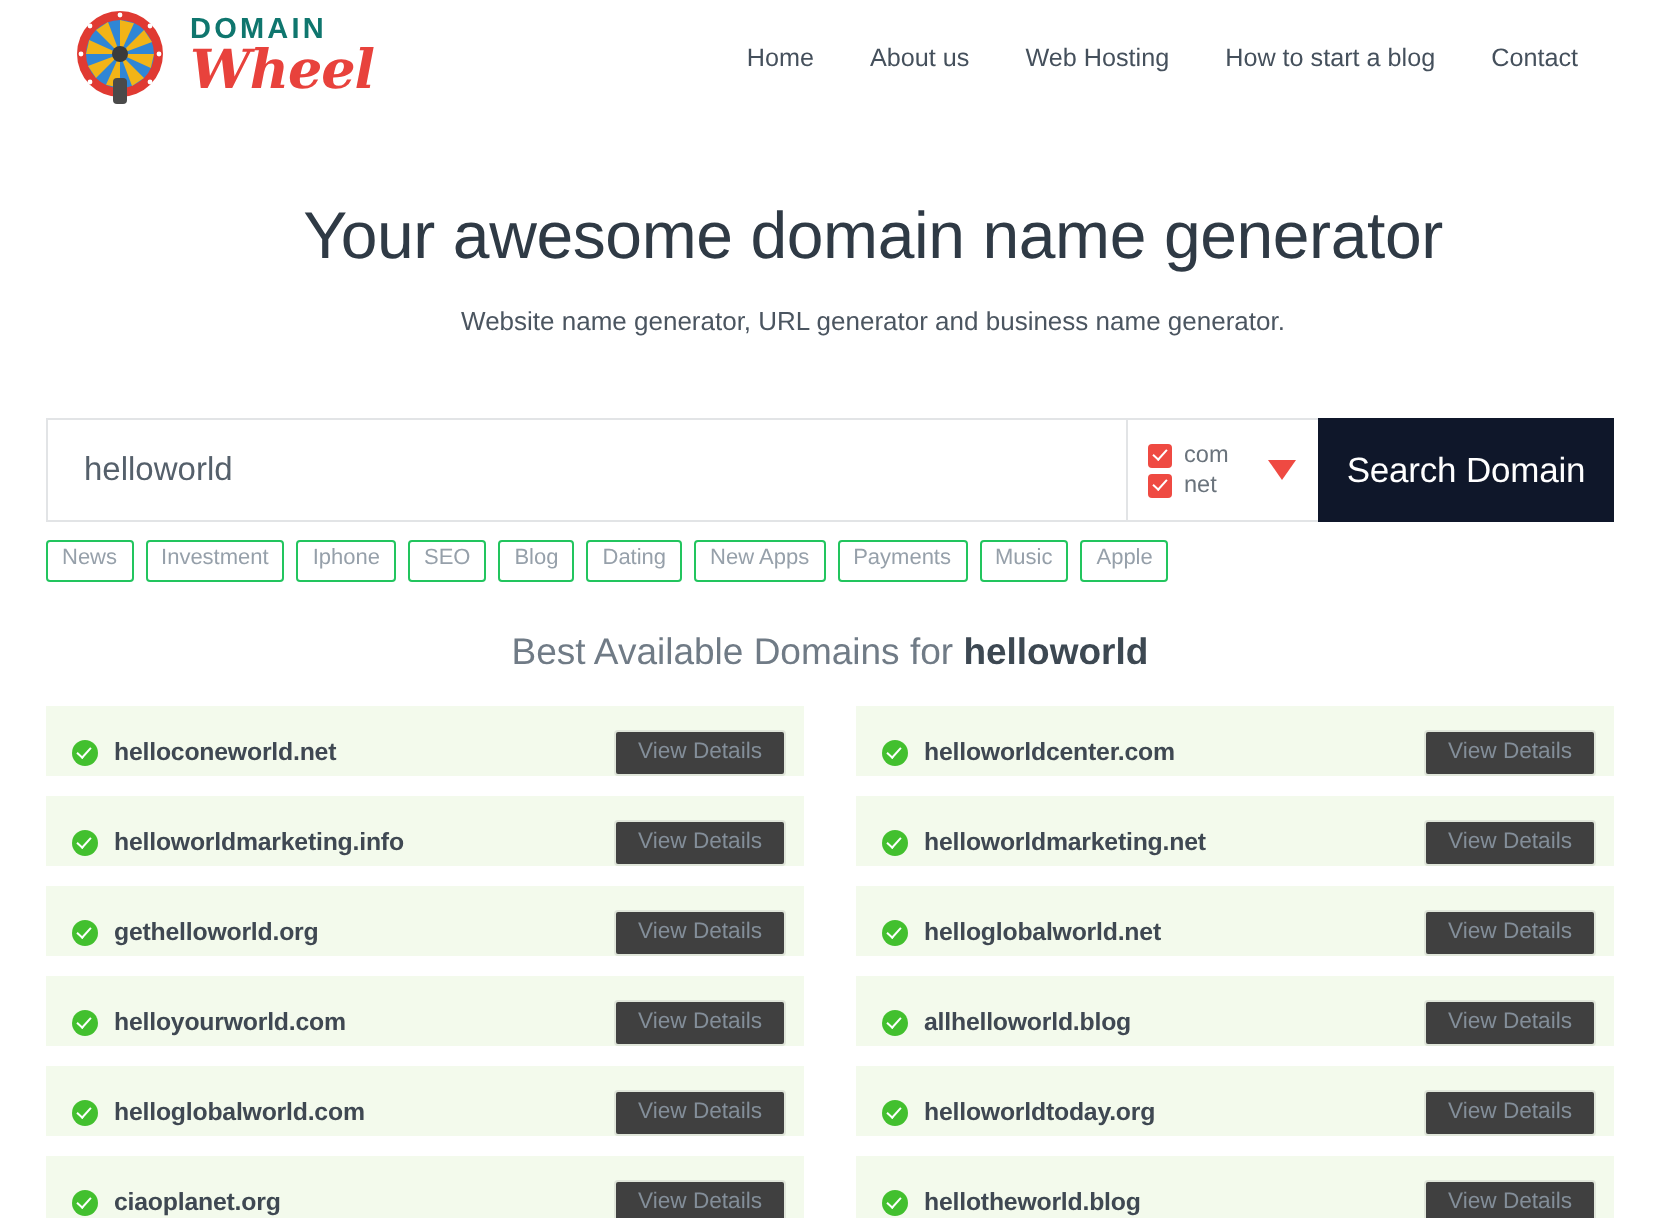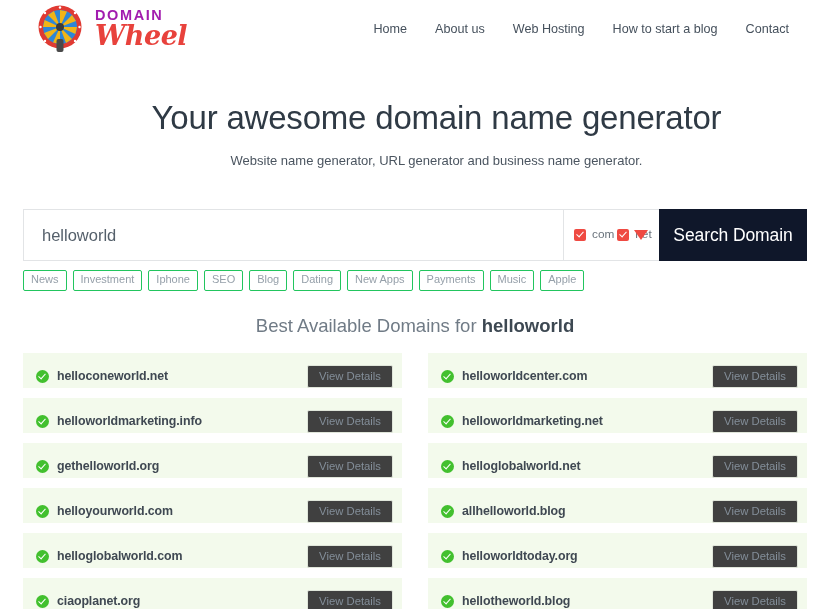--- a/index.html
+++ b/index.html
@@ -39,21 +39,21 @@
   .logo-wordmark {
     display: flex;
     flex-direction: column;
     justify-content: center;
     line-height: 1;
   }
   .logo-domain {
     font-size: 14.5px;
     font-weight: bold;
     letter-spacing: 1.6px;
-    color: #a21caf;
+    color: #0f766e;
     margin-bottom: 1px;
   }
   .logo-wheel-text {
     font-family: "DejaVu Serif", serif;
     font-size: 27px;
     font-style: italic;
     font-weight: bold;
     color: #e8423c;
     letter-spacing: -0.5px;
     line-height: 0.95;
@@ -120,21 +120,21 @@
     border-right: none;
     background: #fff;
     box-sizing: border-box;
     display: flex;
     align-items: center;
     padding: 0 4px 0 10px;
     position: relative;
   }
   .tld-list {
     display: flex;
-    flex-direction: row;
+    flex-direction: column;
     justify-content: center;
     gap: 3px;
   }
   .tld-item {
     display: flex;
     align-items: center;
     gap: 6px;
     font-size: 11.8px;
     color: #6a737c;
     line-height: 1;

